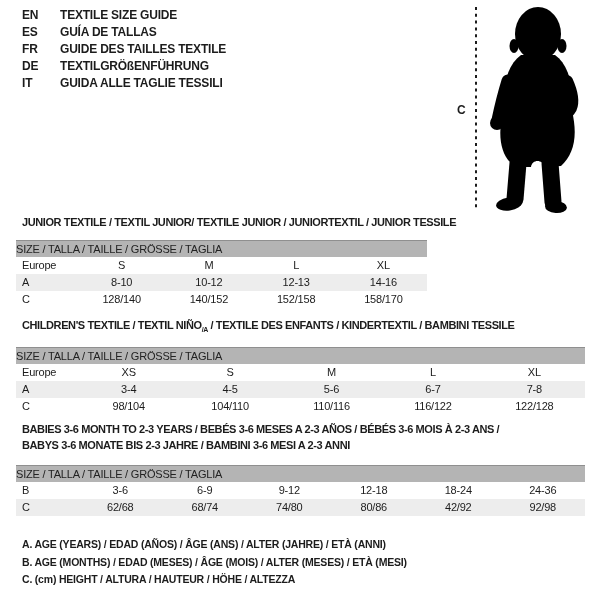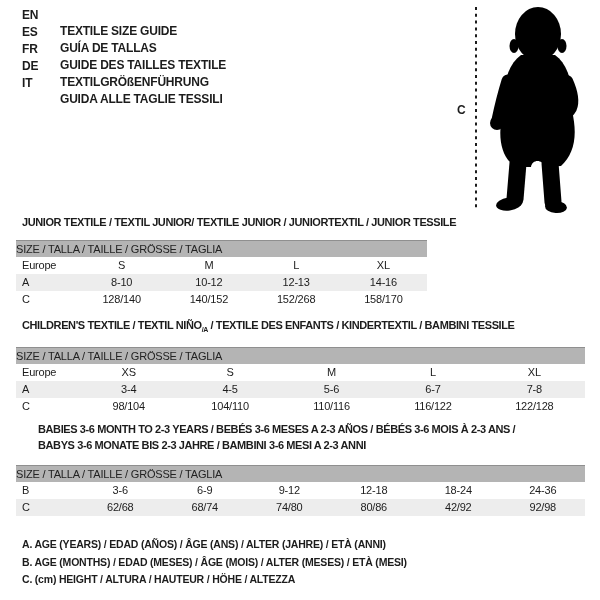--- a/index.html
+++ b/index.html
@@ -7,21 +7,21 @@
     width:600px; height:600px;
     background:#ffffff;
     font-family:"Liberation Sans", sans-serif;
     color:#1c1c1c;
     position:relative;
     overflow:hidden;
   }
   .lang-list { position:absolute; left:22px; top:7px; }
   .lang-row { display:flex; height:17px; line-height:17px; font-weight:bold; font-size:12px; letter-spacing:-0.2px; }
   .lang-code { width:38px; }
-  .lang-title { white-space:nowrap;margin-top:16px; }
+  .lang-title { white-space:nowrap; }
 
   .figure { position:absolute; left:450px; top:4px; width:145px; height:210px; }
   .figure svg { display:block; }
   .height-label { position:absolute; left:7px; top:99px; font-weight:bold; font-size:12px; }
 
   .sec-title { position:absolute; left:22px; font-weight:bold; font-size:11px; letter-spacing:-0.4px; white-space:nowrap; line-height:16px; }
   .sec-title sub { font-size:7px; }
 
   .size-table { position:absolute; left:16px; font-size:11px; letter-spacing:-0.2px; }
   .size-bar {
@@ -101,21 +101,21 @@
     <div class="t-label">A</div>
     <div class="t-cell">8-10</div>
     <div class="t-cell">10-12</div>
     <div class="t-cell">12-13</div>
     <div class="t-cell">14-16</div>
   </div>
   <div class="t-row">
     <div class="t-label">C</div>
     <div class="t-cell">128/140</div>
     <div class="t-cell">140/152</div>
-    <div class="t-cell">152/268</div>
+    <div class="t-cell">152/158</div>
     <div class="t-cell">158/170</div>
   </div>
 </div>
 
 <div class="sec-title" style="top:317px;">
   <span>CHILDREN'S TEXTILE / TEXTIL NIÑO</span><sub>/A</sub><span> / TEXTILE DES ENFANTS / KINDERTEXTIL / BAMBINI TESSILE</span>
 </div>
 <div class="size-table" style="top:347px; width:569px;">
   <div class="size-bar">SIZE / TALLA / TAILLE / GRÖSSE / TAGLIA</div>
   <div class="t-row">
@@ -137,21 +137,21 @@
   <div class="t-row">
     <div class="t-label">C</div>
     <div class="t-cell">98/104</div>
     <div class="t-cell">104/110</div>
     <div class="t-cell">110/116</div>
     <div class="t-cell">116/122</div>
     <div class="t-cell">122/128</div>
   </div>
 </div>
 
-<div class="sec-title" style="top:421px;margin-left:16px;">
+<div class="sec-title" style="top:421px;">
   <div>BABIES 3-6 MONTH TO 2-3 YEARS / BEBÉS 3-6 MESES A 2-3 AÑOS / BÉBÉS 3-6 MOIS À 2-3 ANS /</div>
   <div>BABYS 3-6 MONATE BIS 2-3 JAHRE / BAMBINI 3-6 MESI A 2-3 ANNI</div>
 </div>
 <div class="size-table" style="top:465px; width:569px;">
   <div class="size-bar">SIZE / TALLA / TAILLE / GRÖSSE / TAGLIA</div>
   <div class="t-row">
     <div class="t-label">B</div>
     <div class="t-cell">3-6</div>
     <div class="t-cell">6-9</div>
     <div class="t-cell">9-12</div>

